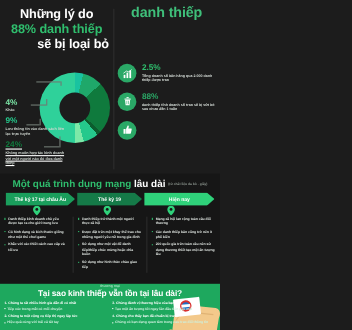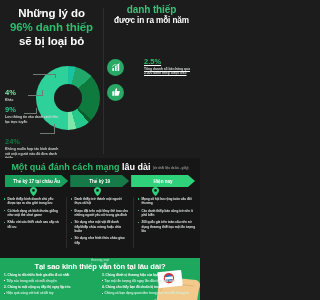--- a/index.html
+++ b/index.html
@@ -19,26 +19,26 @@
   .col-left{width:103px;position:relative;}
   .col-right{width:97px;position:relative;}
 
   .hl{
     text-align:center;font-weight:bold;line-height:1.22;
     letter-spacing:-0.1px;
   }
   .hl-l{padding:6px 4px 0 4px;font-size:11.5px;}
   .hl-l .l1{color:#ffffff;display:block;}
   .hl-l .l2{color:#2fbd6d;display:block;}
-  .hl-l .l3{color:#ffffff;display:block;}
+  .hl-l .l3{color:#ffffff;display:block;text-align:right;}
 
   .hl-r{padding:4px 4px 0 4px;}
   .hl-r .r1{color:#ffffff;display:block;font-size:9.5px;font-weight:bold;}
   .hl-r .r2{color:#24b35c;display:block;font-size:14px;font-weight:bold;line-height:1.15;margin-top:1px;}
-  .hl-r .r3{color:#3fbf7a;display:block;font-size:10px;font-weight:bold;line-height:1.15;}
+  .hl-r .r3{color:#3fbf7a;display:block;font-size:13px;font-weight:bold;line-height:1.15;}
   .hl-r .r4{color:#ffffff;display:block;font-size:8.2px;font-weight:bold;line-height:1.2;margin-top:0px;}
 
   
   .donut-wrap{position:absolute;left:36px;top:66px;width:64px;height:64px;}
   .donut{width:64px;height:64px;border-radius:50%;
     background:
       conic-gradient(
         from 0deg,
         #19c3a0 0deg 14deg,
         #1fa86a 14deg 47deg,
@@ -53,37 +53,37 @@
 
   .lgd{position:absolute;}
   .lgd .pct{font-weight:bold;font-size:7.5px;line-height:1;}
   .lgd .desc{font-size:3.4px;line-height:1.35;color:#cfd6d0;margin-top:1.5px;max-width:54px;font-weight:bold;}
   .lgd-63{left:5px;top:64px;}
   .lgd-63 .pct{color:#2fd19a;}
   .lgd-4{left:5px;top:89px;}
   .lgd-4 .pct{color:#7de8a8;}
   .lgd-9{left:5px;top:106px;}
   .lgd-9 .pct{color:#25c98c;}
-  .lgd-24{left:5px;top:138px;}
+  .lgd-24{left:5px;top:128px;text-decoration:underline;}
   .lgd-24 .pct{color:#0f7a3d;}
 
   .lead{position:absolute;background:#6f7a73;height:1px;}
   .lead1{left:33px;top:74px;width:22px;}
   .lead2{left:28px;top:95px;width:14px;}
   .lead3{left:24px;top:113px;width:12px;}
   .lead4{left:40px;top:133px;width:14px;}
   .leadv{position:absolute;background:#6f7a73;width:1px;}
   .leadv1{left:55px;top:74px;height:4px;}
   .leadv2{left:42px;top:90px;height:6px;}
   .leadv3{left:36px;top:108px;height:6px;}
   .leadv4{left:54px;top:124px;height:10px;}
 
   
   .stats{position:absolute;left:4px;top:58px;width:92px;}
-  .stat{display:flex;align-items:flex-end;gap:20px;margin-bottom:8px;text-decoration:underline;}
+  .stat{display:flex;align-items:flex-start;gap:5px;margin-bottom:8px;}
   .stat-ico{
     width:17px;height:17px;border-radius:50%;background:#2aa866;
     flex:0 0 17px;display:flex;align-items:center;justify-content:center;
   }
   .stat-ico svg{display:block;}
   .stat-txt{flex:1;}
   .stat-num{font-weight:bold;font-size:7.5px;line-height:1;color:#2fbd6d;}
   .stat-num.lite{color:#2aa866;}
   .stat-desc{font-size:3.3px;line-height:1.35;color:#d4dbd6;margin-top:1.5px;font-weight:bold;}
 
@@ -147,21 +147,21 @@
 <body>
 
 <div class="page">
 
   <div class="top">
     <div class="divider-v"></div>
 
     <div class="col-left">
       <div class="hl hl-l">
         <span class="l1">Những lý do</span>
-        <span class="l2">96% danh thiếp</span>
+        <span class="l2">88% danh thiếp</span>
         <span class="l3">sẽ bị loại bỏ</span>
       </div>
 
       <div class="donut-wrap">
         <div class="donut"></div>
       </div>
 
       <div class="lead lead1"></div>
       <div class="leadv leadv1"></div>
       <div class="lead lead2"></div>
@@ -181,57 +181,71 @@
       </div>
       <div class="lgd lgd-24">
         <div class="pct">24%</div>
         <div class="desc">Không muốn hợp tác kinh doanh với một người nào đó đưa danh thiếp</div>
       </div>
     </div>
 
     <div class="col-right">
       <div class="hl hl-r">
         <span class="r3">danh thiếp</span>
-        <span class="r4">được in ra mỗi năm</span>
       </div>
 
       <div class="stats">
 
         <div class="stat">
           <div class="stat-ico">
             <svg width="10" height="10" viewBox="0 0 10 10" aria-hidden="true">
               <rect x="1.4" y="6" width="1.6" height="3" fill="#ffffff"></rect>
               <rect x="4.0" y="4" width="1.6" height="5" fill="#ffffff"></rect>
               <rect x="6.6" y="2" width="1.6" height="7" fill="#ffffff"></rect>
               <path d="M1.2 4.6 L4.0 2.6 L6.2 3.4 L8.6 1.2" stroke="#ffffff" stroke-width="0.7" fill="none"></path>
             </svg>
           </div>
           <div class="stat-txt">
             <div class="stat-num">2.5%</div>
             <div class="stat-desc">Tổng doanh số bán hàng qua 2.000 danh thiếp được trao</div>
           </div>
         </div>
 
+        <div class="stat">
+          <div class="stat-ico">
+            <svg width="10" height="10" viewBox="0 0 10 10" aria-hidden="true">
+              <rect x="2.2" y="2.6" width="5.6" height="1" fill="#ffffff"></rect>
+              <rect x="4.0" y="1.3" width="2.0" height="0.9" fill="#ffffff"></rect>
+              <path d="M2.7 3.8 L3.2 8.7 L6.8 8.7 L7.3 3.8 Z" fill="#ffffff"></path>
+              <rect x="4.1" y="4.6" width="0.5" height="3.1" fill="#2aa866"></rect>
+              <rect x="5.4" y="4.6" width="0.5" height="3.1" fill="#2aa866"></rect>
+            </svg>
+          </div>
+          <div class="stat-txt">
+            <div class="stat-num lite">88%</div>
+            <div class="stat-desc">danh thiếp tính doanh số trao sẽ bị vứt bỏ sau chưa đến 1 tuần</div>
+          </div>
+        </div>
 
         <div class="stat">
           <div class="stat-ico">
             <svg width="10" height="10" viewBox="0 0 10 10" aria-hidden="true">
               <path d="M3.6 4.2 L5.1 1.2 C5.9 1.1 6.3 1.7 6.0 2.6 L5.6 3.9 L8.0 3.9 C8.6 3.9 8.9 4.4 8.7 5.0 L8.0 7.8 C7.9 8.4 7.5 8.7 7.0 8.7 L3.6 8.7 Z" fill="#ffffff"></path>
               <rect x="1.3" y="4.2" width="1.9" height="4.5" rx="0.3" fill="#ffffff"></rect>
             </svg>
           </div>
         </div>
 
       </div>
     </div>
   </div>
 
   <div class="timeline">
     <div class="tl-title">
-      <span class="g">Một quá đánh cách mạng </span><span>lâu dài</span>
+      <span class="g">Một quá trình dụng mạng </span><span>lâu dài</span>
       <span class="sub">(từ chất liệu da bò - giấy)</span>
     </div>
 
     <div class="chev-row">
       <div class="chev c1">
         <span>Thế kỷ 17 tại châu Âu</span>
       </div>
       <div class="chev c2">
         <span>Thế kỷ 19</span>
       </div>

